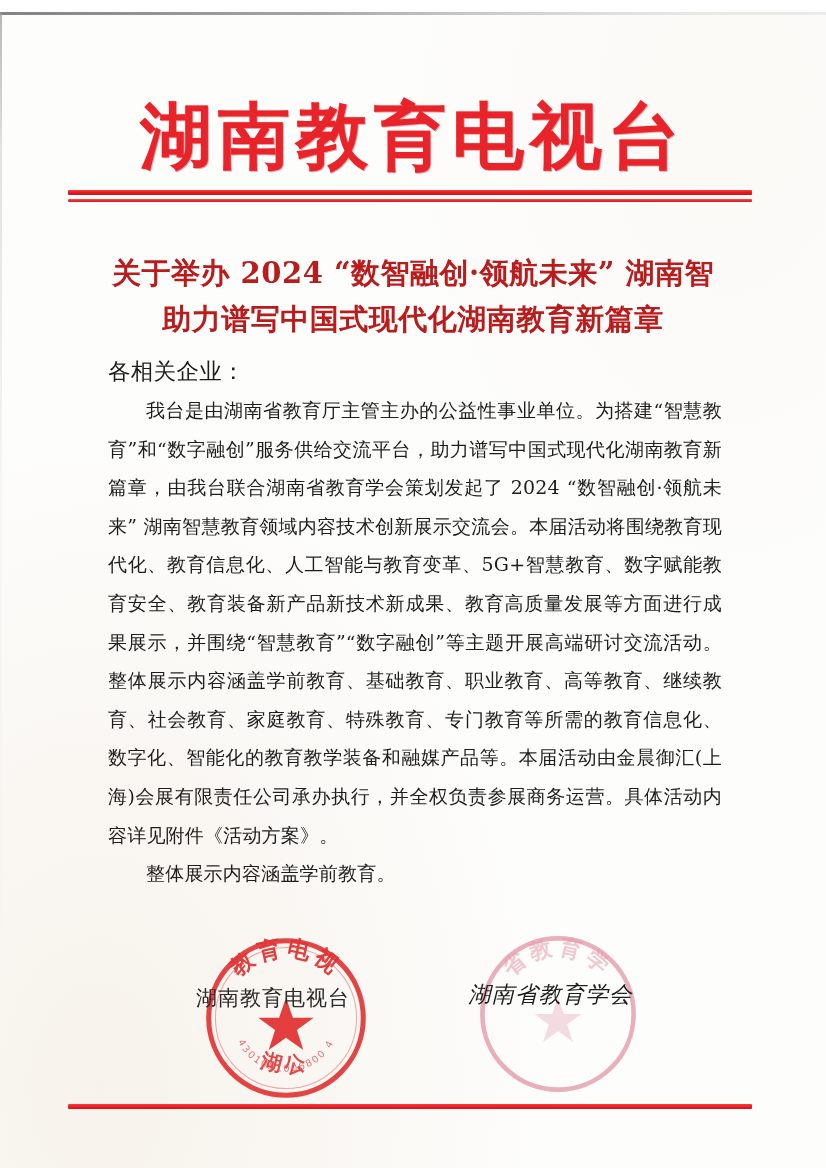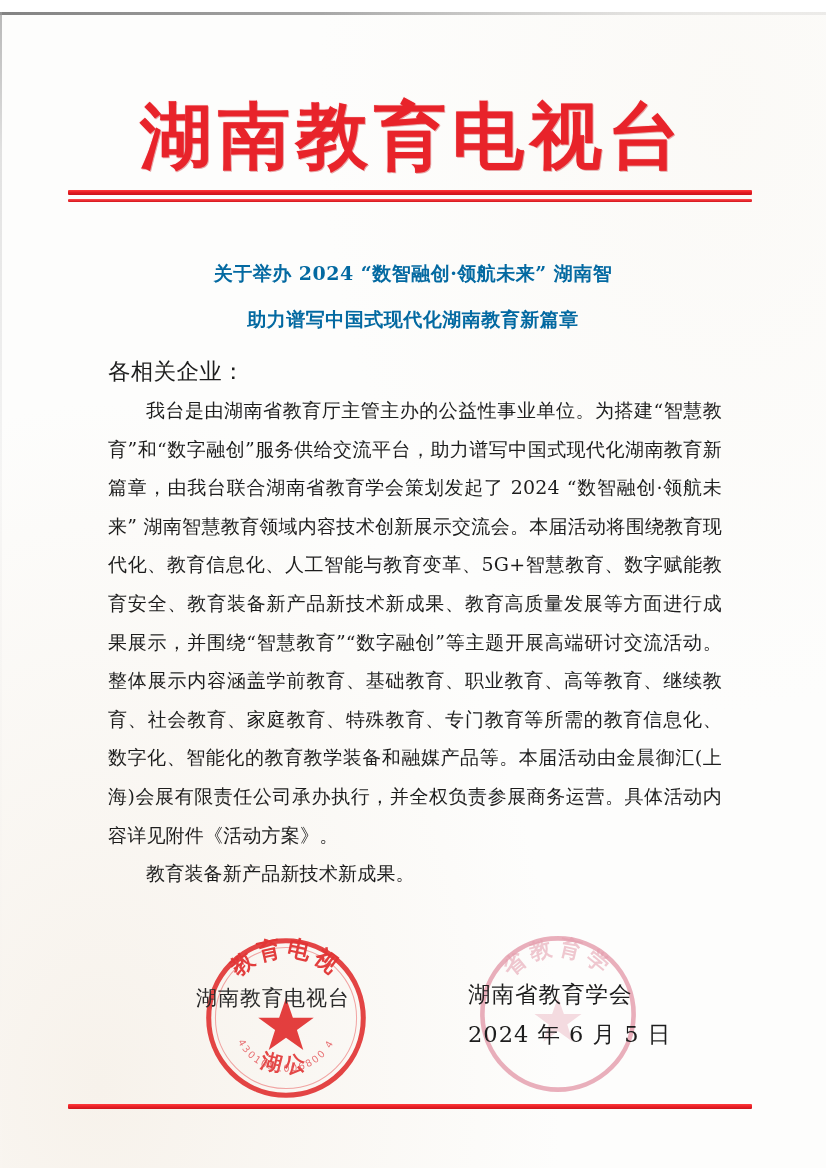--- a/index.html
+++ b/index.html
@@ -82,23 +82,23 @@
 
   
   .doc-title {
     position: absolute;
     top: 238px;
     left: 98px;
     width: 630px;
     text-align: center;
     font-family: "DejaVu Serif", "Liberation Serif", serif;
     font-weight: 700;
-    font-size: 19px;
+    font-size: 29px;
     line-height: 46px;
-    color: #0369a1;
+    color: #b91c1c;
     letter-spacing: 0.5px;
   }
 
   
   .body-block {
     position: absolute;
     top: 340px;
     left: 108px;
     width: 614px;
   }
@@ -125,21 +125,21 @@
     position: absolute;
     top: 962px;
     left: 468px;
     width: 260px;
     font-size: 22.5px;
     line-height: 40px;
     color: #1d1d1d;
     letter-spacing: 1px;
     z-index: 4;
   }
-  .sign-org { white-space: nowrap; }
+  .sign-org { white-space: nowrap; font-style: italic; }
   .sign-date { white-space: nowrap; }
 
   
   .seal-left {
     position: absolute;
     left: 202px;
     top: 922px;
     width: 168px;
     height: 168px;
     z-index: 3;
@@ -197,21 +197,21 @@
   </div>
 
   <div class="doc-title">
     <div>关于举办 2024 “数智融创·领航未来” 湖南智</div>
     <div>助力谱写中国式现代化湖南教育新篇章</div>
   </div>
 
   <div class="body-block">
     <div class="salutation">各相关企业：</div>
     <p class="para">我台是由湖南省教育厅主管主办的公益性事业单位。为搭建“智慧教育”和“数字融创”服务供给交流平台，助力谱写中国式现代化湖南教育新篇章，由我台联合湖南省教育学会策划发起了 2024 “数智融创·领航未来” 湖南智慧教育领域内容技术创新展示交流会。本届活动将围绕教育现代化、教育信息化、人工智能与教育变革、5G+智慧教育、数字赋能教育安全、教育装备新产品新技术新成果、教育高质量发展等方面进行成果展示，并围绕“智慧教育”“数字融创”等主题开展高端研讨交流活动。整体展示内容涵盖学前教育、基础教育、职业教育、高等教育、继续教育、社会教育、家庭教育、特殊教育、专门教育等所需的教育信息化、数字化、智能化的教育教学装备和融媒产品等。本届活动由金晨御汇(上海)会展有限责任公司承办执行，并全权负责参展商务运营。具体活动内容详见附件《活动方案》。</p>
-    <p class="para">教育装备新产品新技术新成果。</p>
+    <p class="para">整体展示内容涵盖学前教育。</p>
   </div>
 
   <svg class="seal-left" viewBox="0 0 200 200">
     <defs>
       <path id="arcTopL" d="M 26,100 A 74,74 0 0 1 174,100"></path>
       <path id="arcBotL" d="M 36,100 A 64,64 0 0 0 164,100"></path>
     </defs>
     <circle cx="100" cy="100" r="92" fill="none" stroke="#e02a2a" stroke-width="6" opacity=".92"></circle>
     <circle cx="100" cy="100" r="84" fill="none" stroke="#e8474a" stroke-width="1.2" opacity=".5"></circle>
     <text font-family="'DejaVu Serif', serif" font-size="27" font-weight="700" fill="#e02a2a" opacity=".95">
@@ -234,18 +234,17 @@
     </defs>
     <circle cx="100" cy="100" r="90" fill="none" stroke="#d4607a" stroke-width="5.5" opacity=".8"></circle>
     <text font-family="'DejaVu Serif', serif" font-size="26" font-weight="700" fill="#d4607a" opacity=".55">
       <textPath href="#arcTopR" startOffset="50%" text-anchor="middle" letter-spacing="6">省教育学</textPath>
     </text>
     <polygon points="100,80 107,100 128,100 111,112.5 117.5,133 100,120.5 82.5,133 89,112.5 72,100 93,100" fill="#d4607a" opacity=".35"></polygon>
   </svg>
 
   <div class="signature-block">
     <div class="sign-org">湖南省教育学会</div>
-    <div class="sign-date">2024 年 6 月 5 日</div>
   </div>
 
   <div class="footer-rule"></div>
 
 </div>
 
 </body></html>

